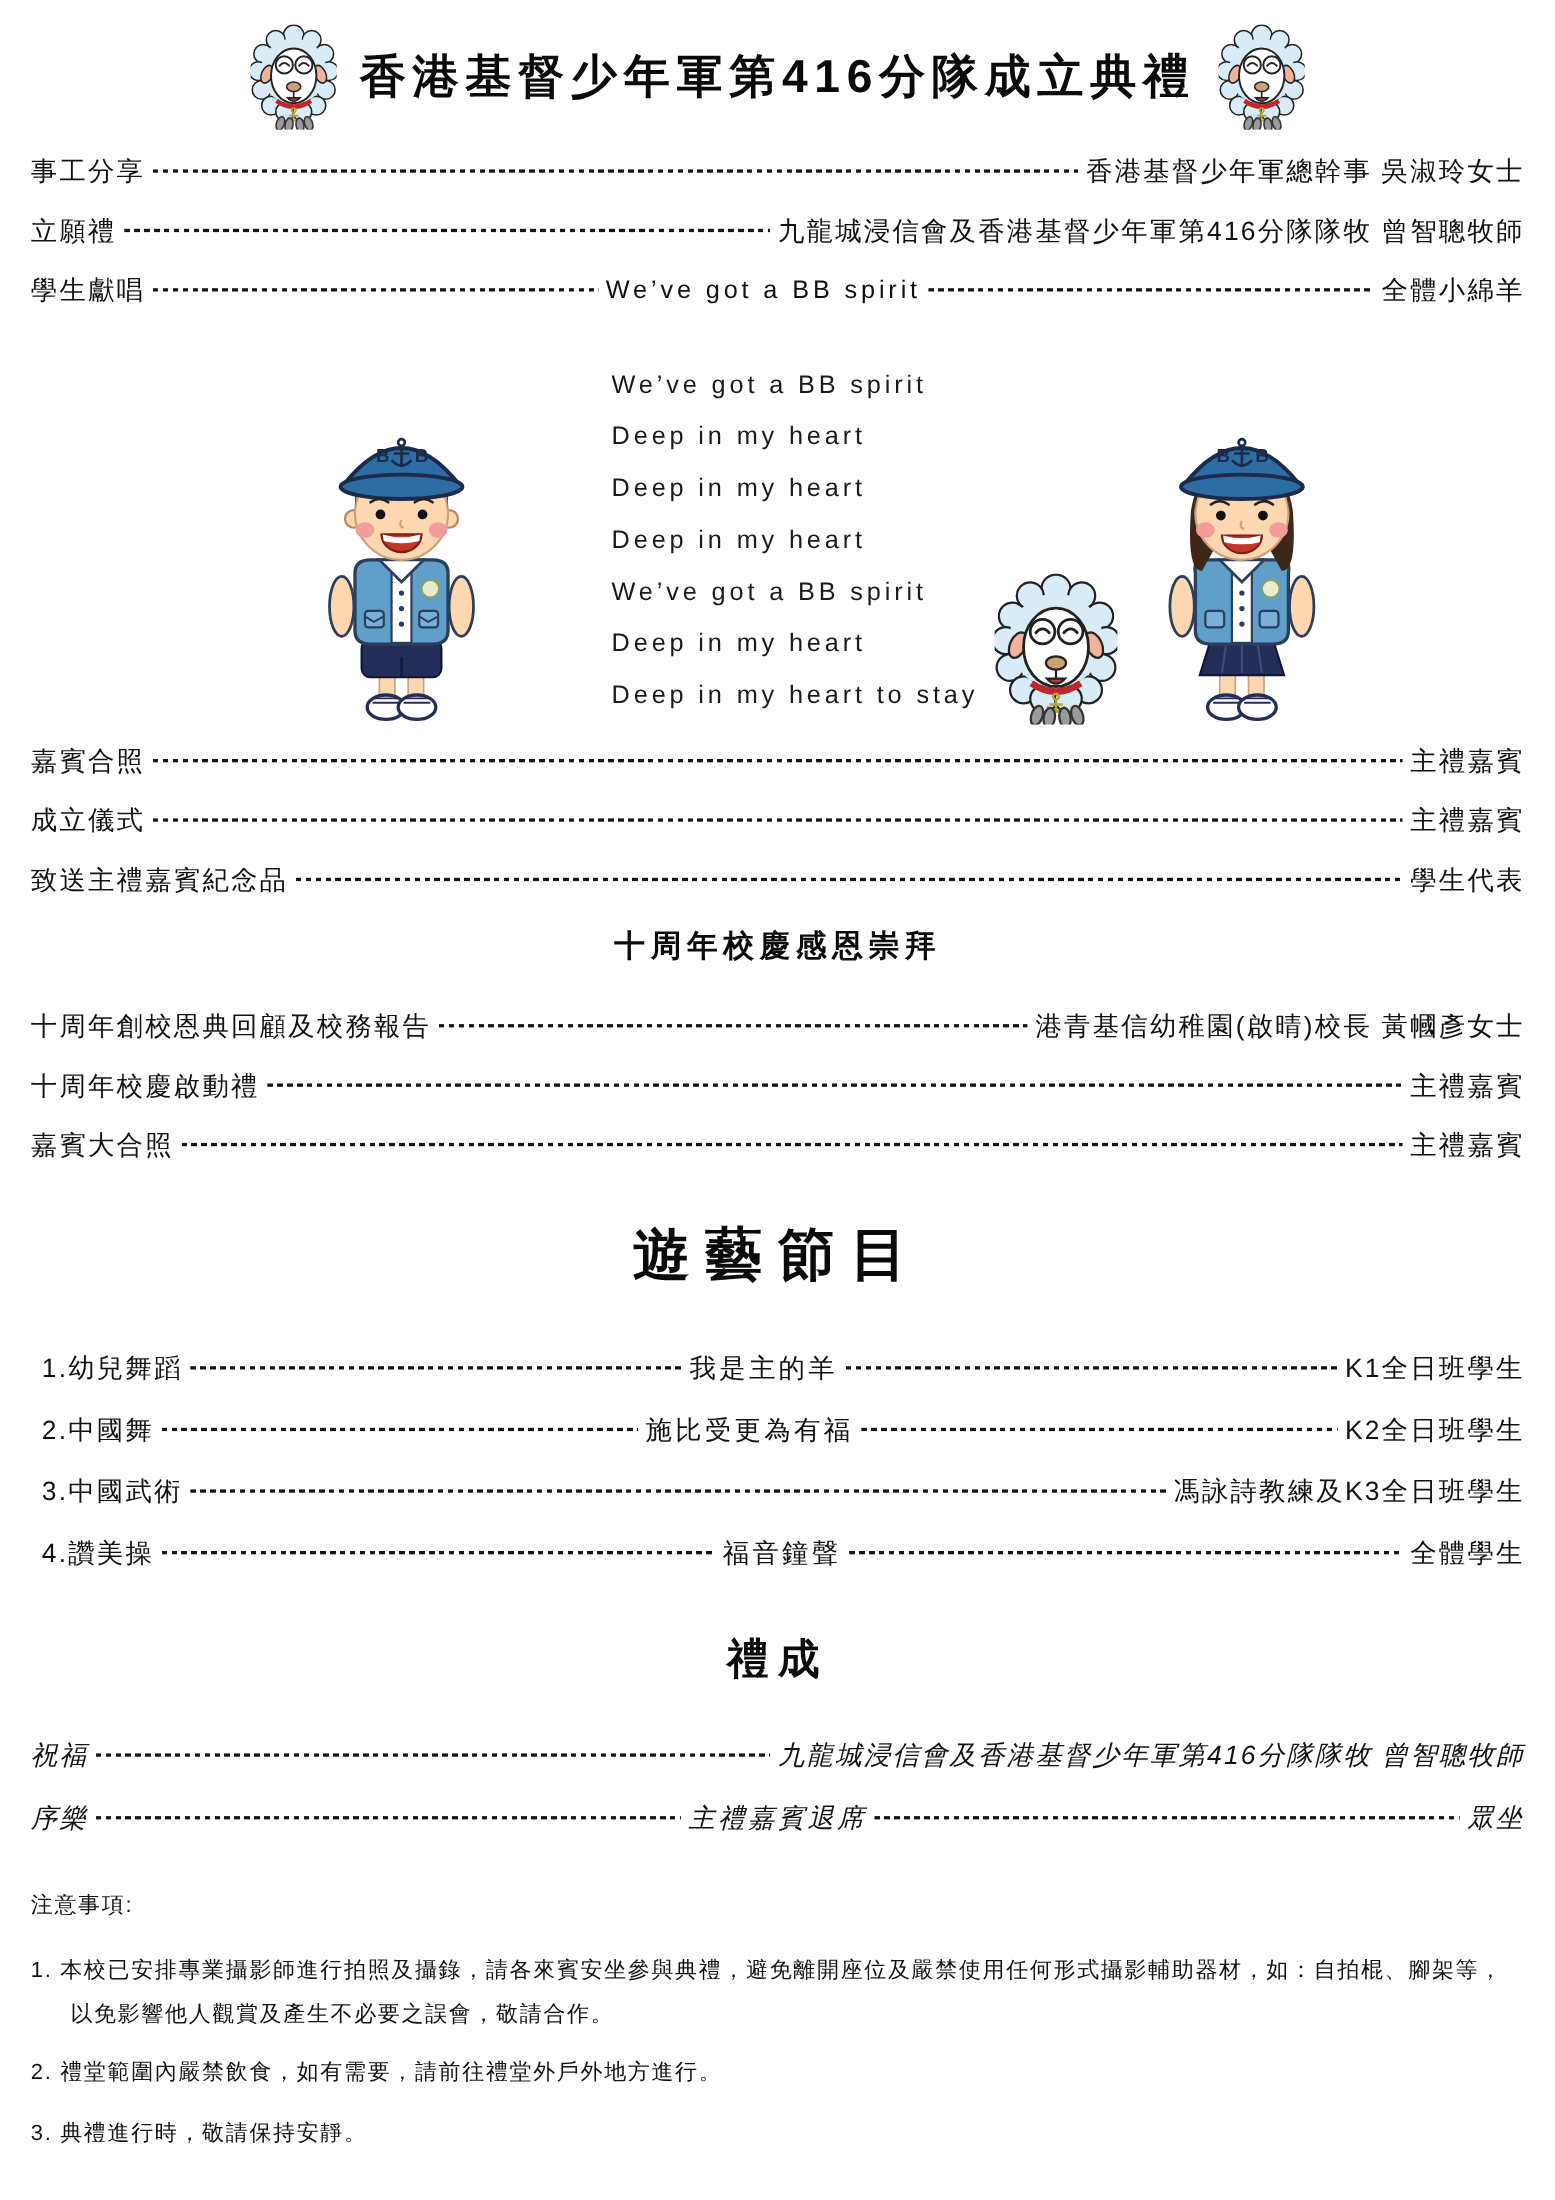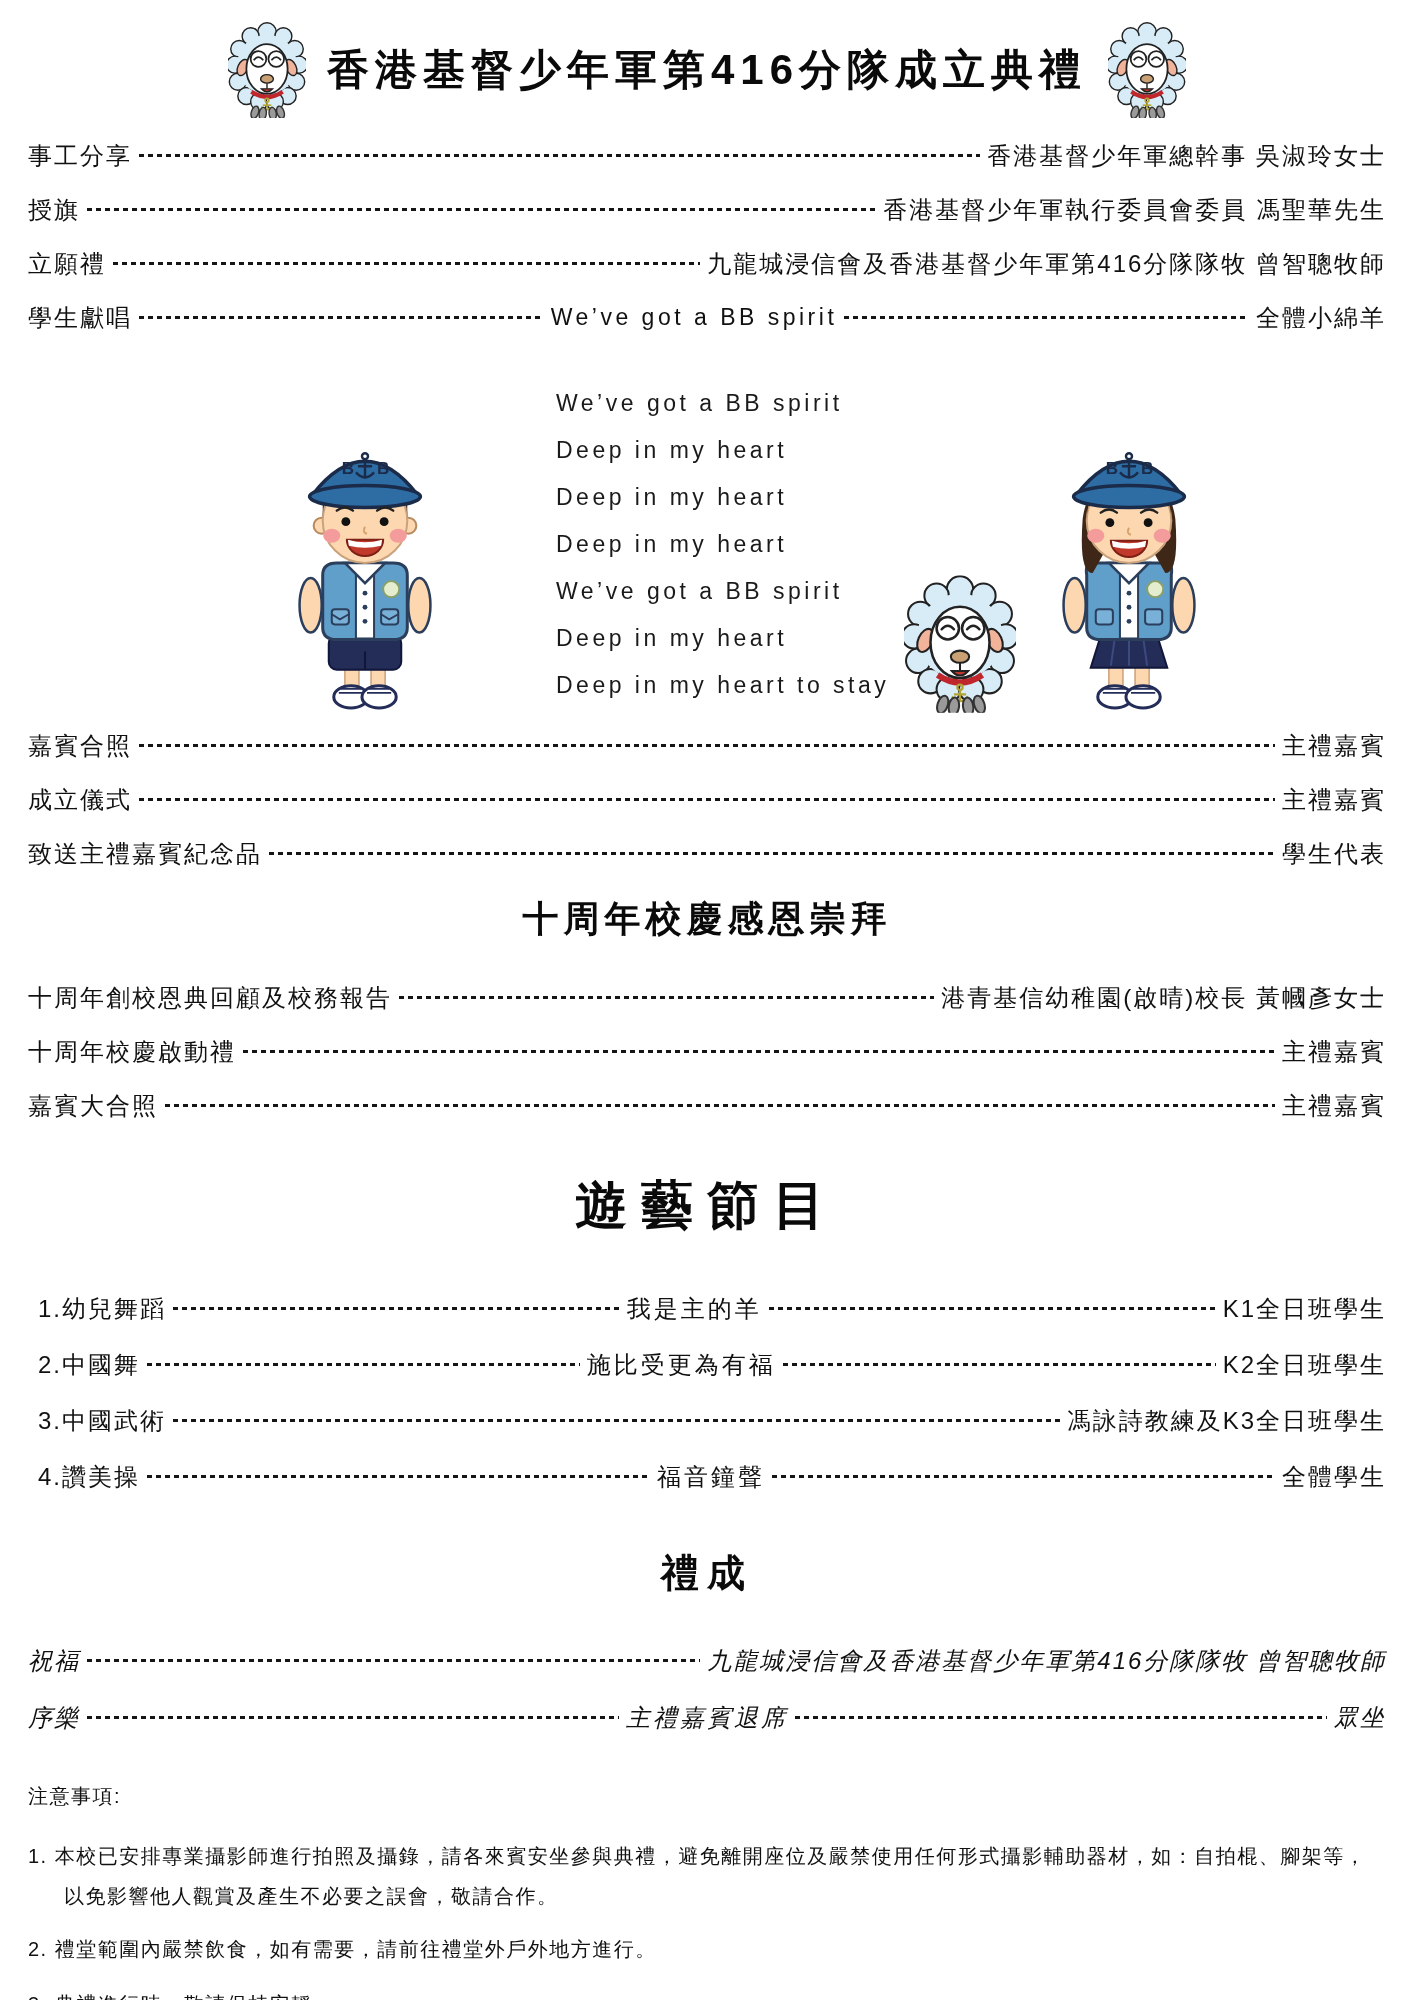--- a/index.html
+++ b/index.html
@@ -38,21 +38,21 @@
     font-size:23px; letter-spacing:3.5px; line-height:47px; color:#1a1a1a;
     white-space:nowrap;
   }
   .boy-img{ position:absolute; left:256px; top:66px; width:162px; height:292px; }
   .girl-img{ position:absolute; left:1020px; top:66px; width:162px; height:292px; }
   .sheep-img{ position:absolute; left:876px; top:218px; width:112px; height:140px; }
   
   .section-title{
     text-align:center; font-weight:700; color:#0a0a0a;
   }
-  .section-title.anniv{ font-size:36px; letter-spacing:5px; margin:26px 0 38px; }
+  .section-title.anniv{ font-size:28px; letter-spacing:5px; margin:26px 0 38px; }
   .section-title.play { font-size:52px; letter-spacing:14px; margin:50px 0 52px; }
   .section-title.end  { font-size:38px; letter-spacing:8px;  margin:56px 0 46px; }
   .rows.numbered{ padding-left:10px; }
   .rows.numbered .row{ margin-bottom:25px; }
   .rows.closing .row{ margin-bottom:26px;font-style:italic; }
   
   .notes{ margin-top:50px; font-size:20px; letter-spacing:1.5px; }
   .notes-title{ margin-bottom:26px; }
   .note-item{ margin-bottom:15px; line-height:40px; padding-left:36px; text-indent:-36px; }
   .note-item.long{ margin-bottom:13px; }
@@ -221,25 +221,20 @@
       </svg>
   </div>
 
   <div class="rows">
     <div class="row">
       <span>事工分享</span>
       <span class="leader"></span>
       <span>香港基督少年軍總幹事 吳淑玲女士</span>
     </div>
     <div class="row">
-      <span>授旗</span>
-      <span class="leader"></span>
-      <span>香港基督少年軍執行委員會委員 馮聖華先生</span>
-    </div>
-    <div class="row">
       <span>立願禮</span>
       <span class="leader"></span>
       <span>九龍城浸信會及香港基督少年軍第416分隊隊牧 曾智聰牧師</span>
     </div>
     <div class="row en-mid">
       <span>學生獻唱</span>
       <span class="leader"></span>
       <span class="mid">We’ve got a BB spirit</span>
       <span class="leader"></span>
       <span>全體小綿羊</span>

